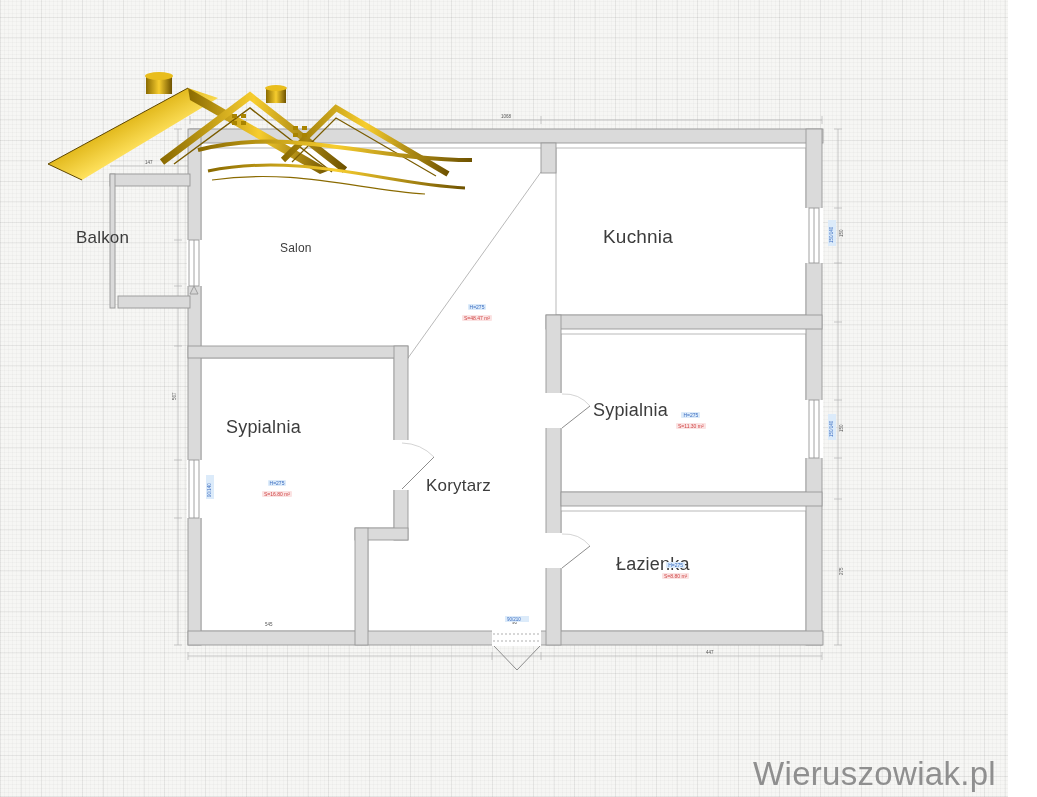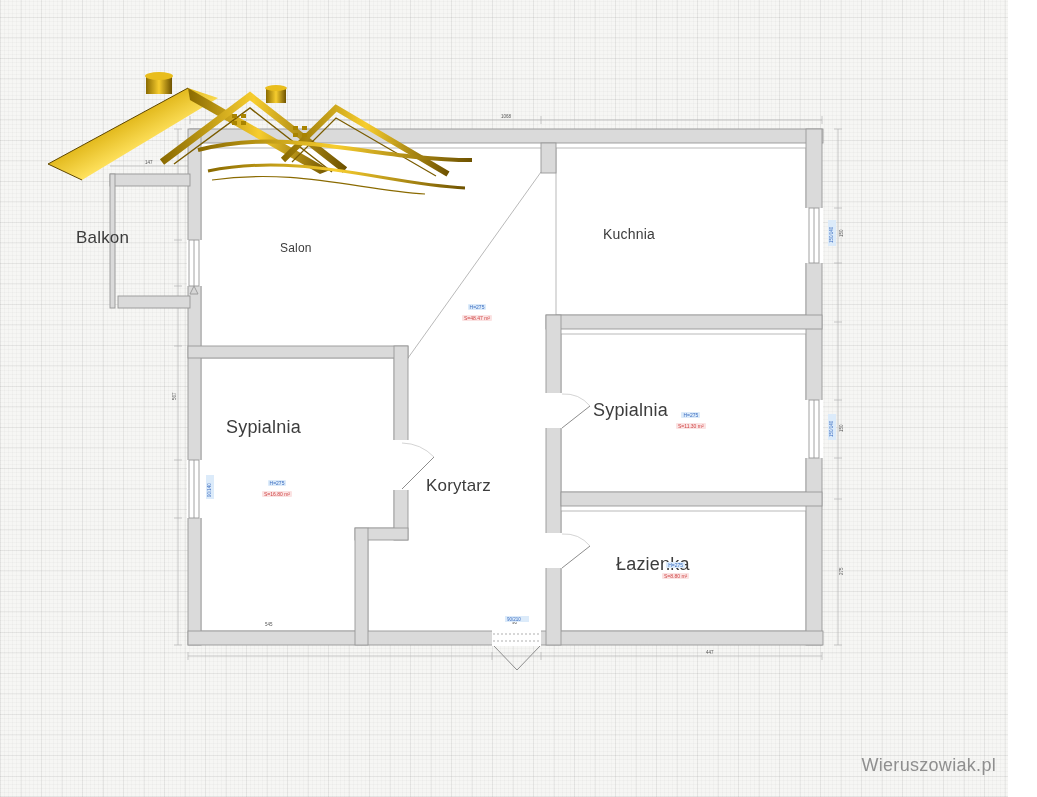--- a/index.html
+++ b/index.html
@@ -28,21 +28,21 @@
     padding:0 2px;border-radius:1px;margin-top:1px;
   }
   #logo{position:absolute;left:40px;top:68px;width:440px;height:200px;z-index:6;pointer-events:none;}
   #logo-text{
     position:absolute;left:58px;top:209px;z-index:7;
     font-size:41px;font-weight:bold;color:#b5ba00;letter-spacing:0px;
     font-family:"Liberation Sans",sans-serif;white-space:nowrap;
   }
   #watermark{
     position:absolute;right:12px;top:755px;z-index:7;
-    font-size:18px;color:#8f8f8f;font-weight:500;letter-spacing:.3px;
+    font-size:33px;color:#8f8f8f;font-weight:500;letter-spacing:.3px;
     font-family:"Liberation Sans",sans-serif;
   }
   text{font-family:"Liberation Sans",sans-serif;}
 </style>
 </head>
 <body>
 
 <div id="stage">
 
   <svg id="plan-svg" width="1037" height="797" viewBox="0 0 1037 797">
@@ -184,21 +184,21 @@
       </g>
       <g>
         <rect x="505" y="616" width="24" height="6" fill="#dcebfa"></rect>
         <text x="507" y="621">90/210</text>
       </g>
     </g>
   </svg>
 
   <div class="room-label" style="left:76px;top:228px;font-size:17px;">Balkon</div>
   <div class="room-label" style="left:280px;top:241px;font-size:12px;">Salon</div>
-  <div class="room-label" style="left:603px;top:226px;font-size:14px;">Kuchnia</div>
+  <div class="room-label" style="left:603px;top:226px;font-size:19px;">Kuchnia</div>
   <div class="room-label" style="left:226px;top:417px;font-size:18px;">Sypialnia</div>
   <div class="room-label" style="left:593px;top:400px;font-size:18px;">Sypialnia</div>
   <div class="room-label" style="left:426px;top:476px;font-size:17px;">Korytarz</div>
   <div class="room-label" style="left:616px;top:554px;font-size:18px;">Łazienka</div>
 
   <div class="badge" style="left:462px;top:294px;">
     <span class="h">H=275</span>
     <span class="a">S=48.47 m²</span>
   </div>
   <div class="badge" style="left:262px;top:470px;">

